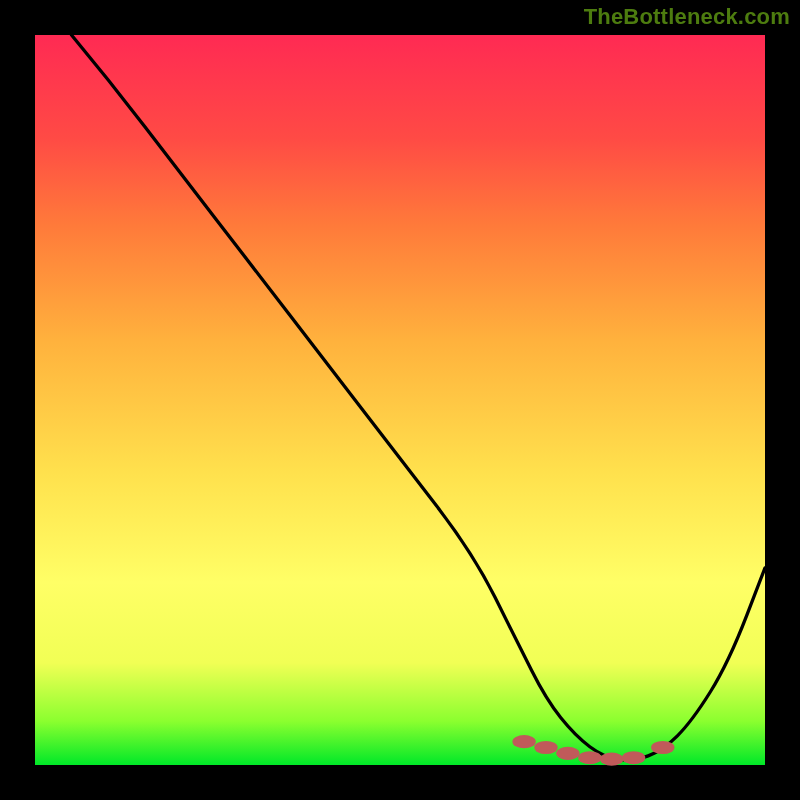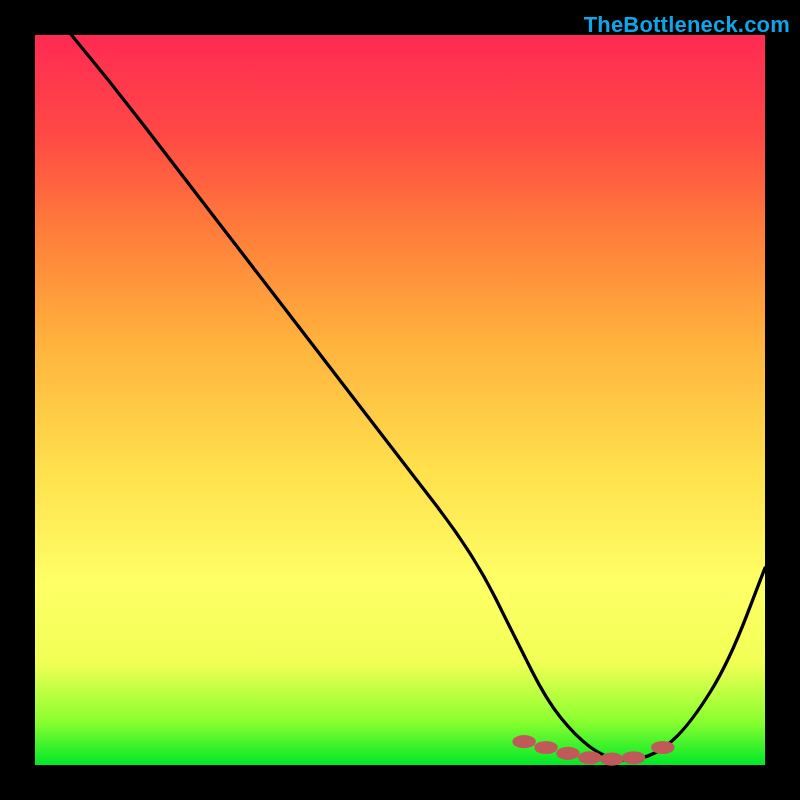--- a/index.html
+++ b/index.html
@@ -12,23 +12,23 @@
     overflow: hidden;
   }
   .frame {
     position: relative;
     width: 800px;
     height: 800px;
     background: #000;
   }
   .watermark {
     position: absolute;
-    top: 12px;
+    top: 4px;
     right: 10px;
-    color: #0ea5e9;
+    color: #4d7c0f;
     font-size: 22px;
     font-weight: 600;
     letter-spacing: 0.2px;
     z-index: 5;
   }
   .plot-area {
     position: absolute;
     
     left: 35px;
     top: 35px;

